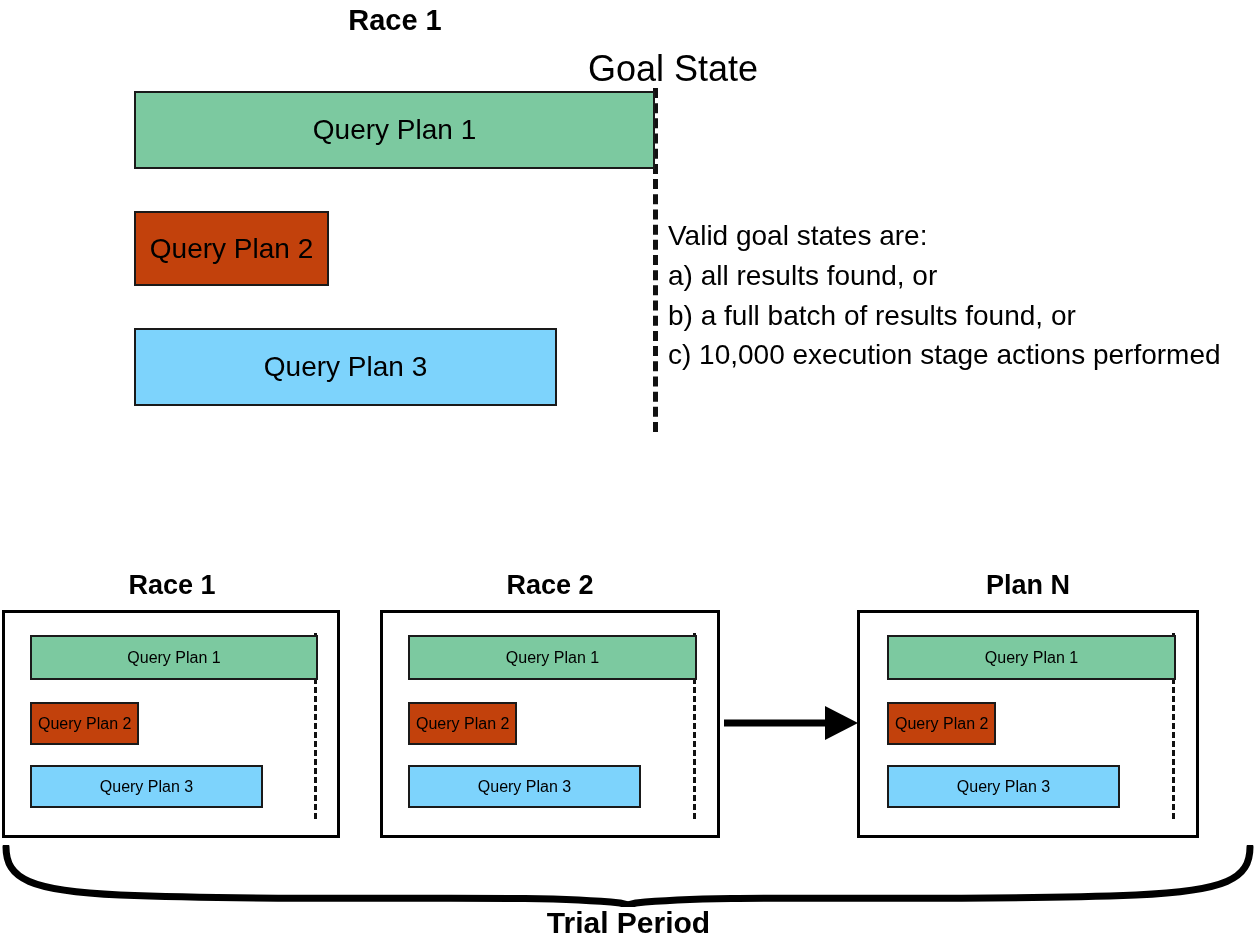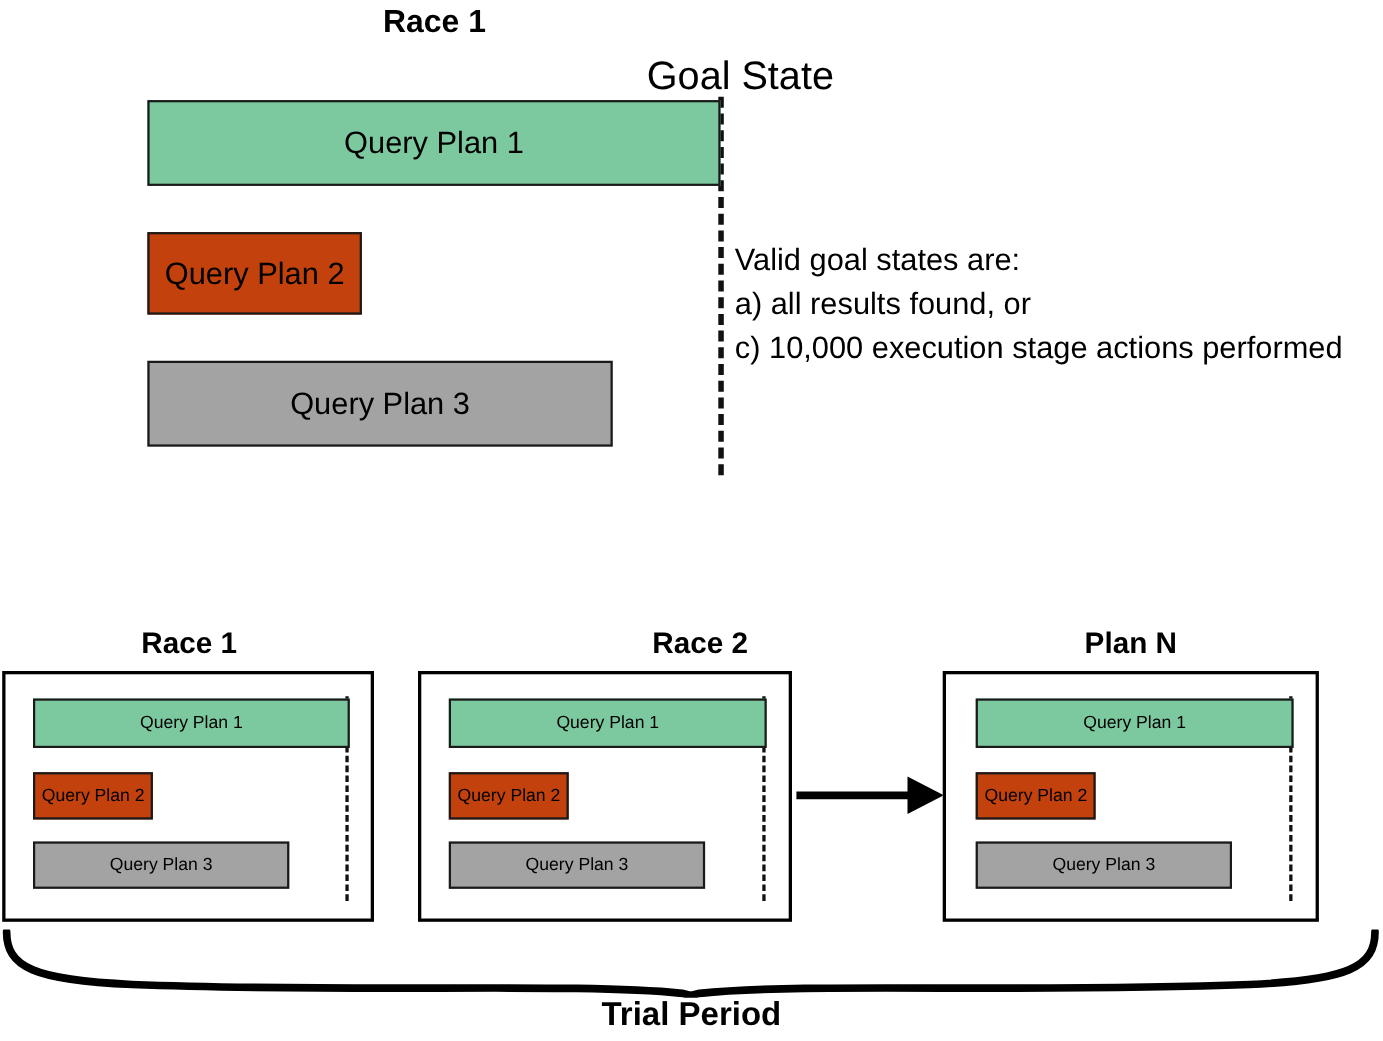--- a/index.html
+++ b/index.html
@@ -47,21 +47,21 @@
     justify-content: center;
     color: #000000;
     line-height: 1;
   }
   .bar-top { font-size: 28px; }
   .bar-sm  { font-size: 16px; border-width: 2px; }
   .bar.left-align { justify-content: flex-start; padding-left: 6px; }
 
   .c-green  { background: #7cc9a0; text-align: center; }
   .c-blue   { background: #c2410c; }
-  .c-purple { background: #a3a3a3; }
+  .c-purple { background: #7dd3fc; }
 
   
   .goal-line {
     border-left: 5px dashed #111111;
   }
   .goal-line-sm {
     border-left: 3px dashed #111111;
   }
 
   
@@ -113,20 +113,21 @@
     <span>Query Plan 2</span>
   </div>
 
   <div class="abs bar bar-top c-purple" style="left:134px; top:328px; width:423px; height:78px;">
     <span>Query Plan 3</span>
   </div>
 
   <div class="abs goal-text" style="left:668px; top:204px;margin-top:12px;">
     <div>Valid goal states are:</div>
     <div>a) all results found, or</div>
+    <div>b) a full batch of results found, or</div>
     <div>c) 10,000 execution stage actions performed</div>
   </div>
 
   <div class="abs race-title title-bottom" style="left:62px; top:572px; width:220px;">Race 1</div>
 
   <div class="abs race-panel" style="left:2px; top:610px; width:338px; height:228px;">
 
     <div class="abs goal-line-sm" style="left:309px; top:20px; height:186px;"></div>
 
     <div class="abs bar bar-sm c-green" style="left:25px; top:22px; width:288px; height:45px;">
@@ -135,21 +136,21 @@
 
     <div class="abs bar bar-sm c-blue left-align" style="left:25px; top:89px; width:109px; height:43px;">
       <span>Query Plan 2</span>
     </div>
 
     <div class="abs bar bar-sm c-purple" style="left:25px; top:152px; width:233px; height:43px;">
       <span>Query Plan 3</span>
     </div>
   </div>
 
-  <div class="abs race-title title-bottom" style="left:460px; top:572px; width:220px;text-align:right;">Race 2</div>
+  <div class="abs race-title title-bottom" style="left:440px; top:572px; width:220px;">Race 2</div>
 
   <div class="abs race-panel" style="left:380px; top:610px; width:340px; height:228px;">
 
     <div class="abs goal-line-sm" style="left:310px; top:20px; height:186px;"></div>
 
     <div class="abs bar bar-sm c-green" style="left:25px; top:22px; width:289px; height:45px;">
       <span>Query Plan 1</span>
     </div>
 
     <div class="abs bar bar-sm c-blue left-align" style="left:25px; top:89px; width:109px; height:43px;">

